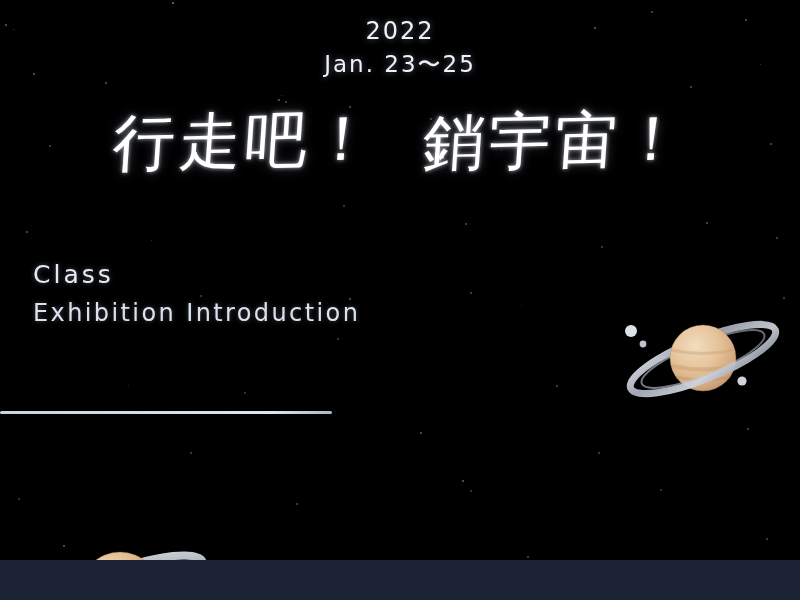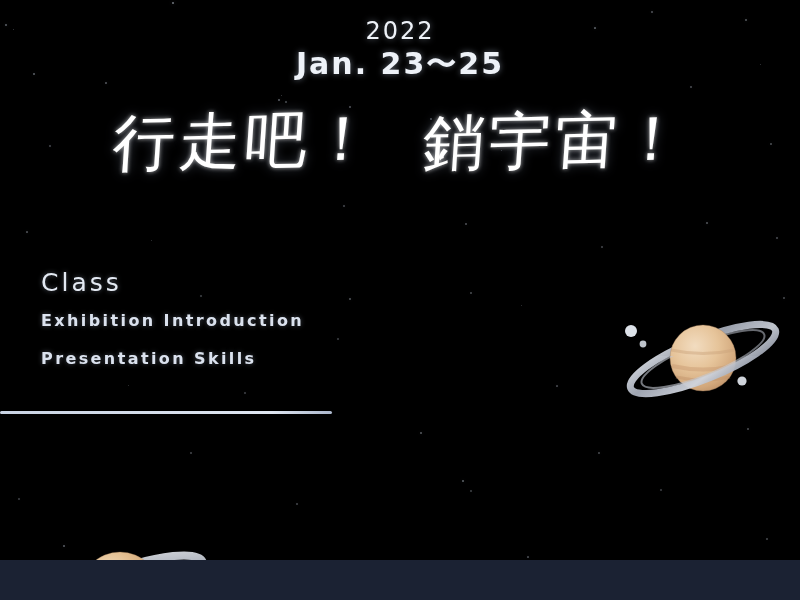--- a/index.html
+++ b/index.html
@@ -38,23 +38,23 @@
     color: #eef2f8;
     letter-spacing: 2px;
   }
   .date-year {
     font-size: 24px;
     line-height: 30px;
     font-weight: 400;
     text-shadow: 0 0 6px rgba(200,215,240,.45);
   }
   .date-range {
-    font-size: 30px;
+    font-size: 23px;
     line-height: 32px;
-    font-weight: 700;
+    font-weight: 400;
     margin-top: 2px;
     text-shadow: 0 0 6px rgba(200,215,240,.45);
   }
 
   
   .title-row {
     position: absolute;
     left: 0;
     right: 0;
     top: 102px;
@@ -73,37 +73,36 @@
     letter-spacing: 4px;
     text-shadow:
       0 0 4px rgba(255,255,255,.65),
       0 0 12px rgba(190,210,245,.35);
     transform: skewX(-5deg) rotate(-1.2deg);
   }
 
   
   .class-block {
     position: absolute;
-    left: 41px;
+    left: 33px;
     top: 258px;
     color: #e4eaf3;
-    margin-top: 8px;
   }
   .class-heading {
     font-size: 25px;
     line-height: 34px;
     letter-spacing: 3px;
     font-weight: 400;
     text-shadow: 0 0 5px rgba(200,215,240,.40);
   }
   .class-item {
-    font-size: 16px;
+    font-size: 24px;
     line-height: 34px;
     letter-spacing: 2.4px;
-    font-weight: 700;
+    font-weight: 400;
     color: #dbe2ee;
     text-shadow: 0 0 5px rgba(200,215,240,.35);
     margin-top: 4px;
   }
 
   
   .divider {
     position: absolute;
     left: 0;
     top: 411px;
@@ -219,21 +218,20 @@
   </div>
 
   <div class="title-row">
     <span class="title-part">行走吧！</span>
     <span class="title-part">銷宇宙！</span>
   </div>
 
   <div class="class-block">
     <div class="class-heading">Class</div>
     <div class="class-item">Exhibition Introduction</div>
-    <div class="class-item">Presentation Skills</div>
   </div>
 
   <div class="divider"></div>
 
 
 
   <div class="planet-wrap" id="planet-right">
     <svg viewBox="0 0 190 120" width="190" height="120">
       <defs>
         <radialGradient id="pbodyR" cx="38%" cy="32%" r="78%">

